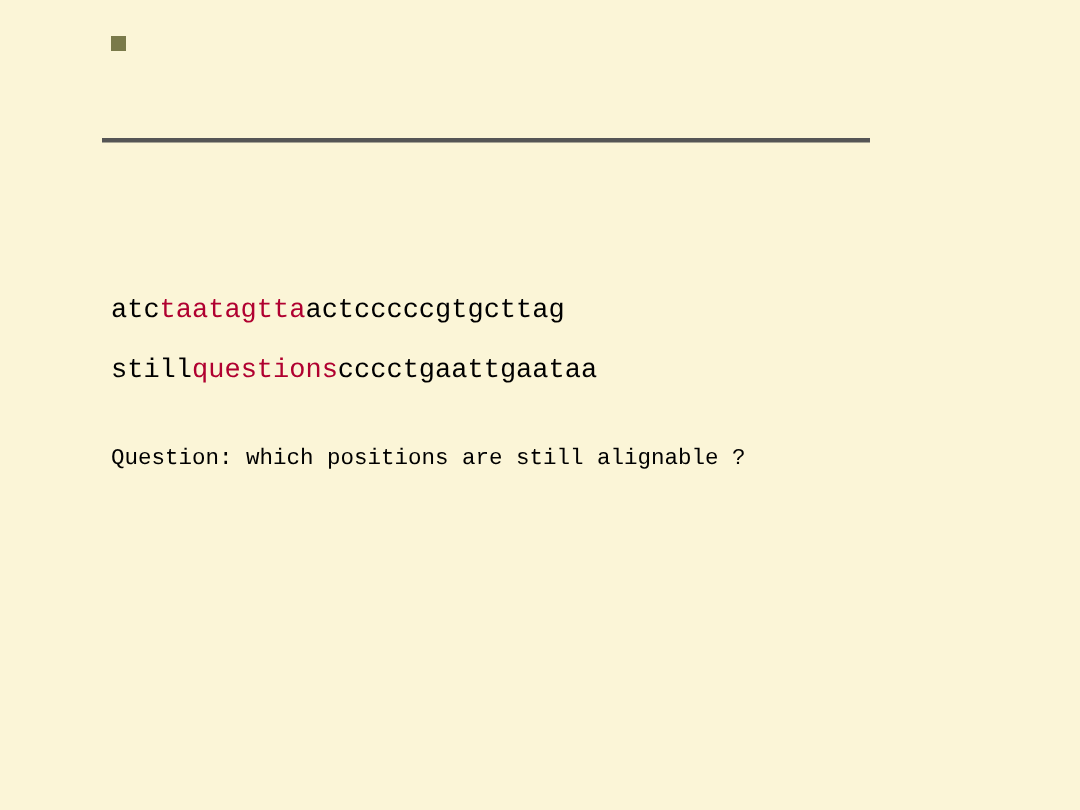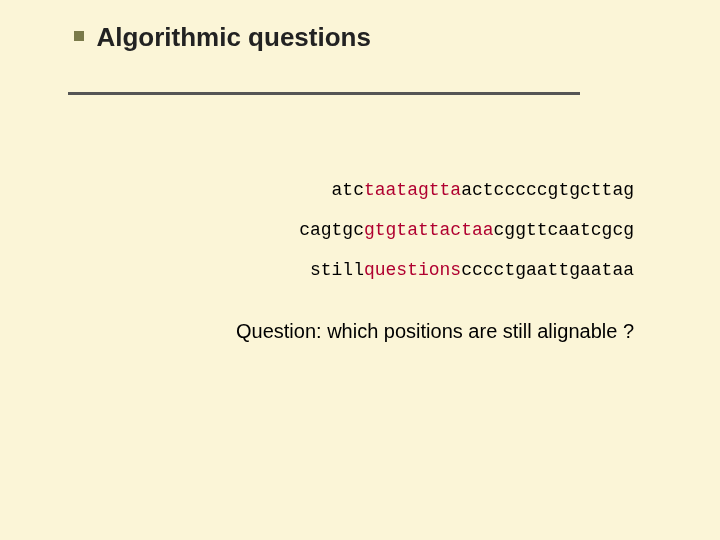--- a/index.html
+++ b/index.html
@@ -42,58 +42,56 @@
   .hr-line {
     position: absolute;
     top: 92px;
     left: 68px;
     width: 512px;
     height: 3px;
     background: #555;
   }
   .content {
     position: absolute;
-    top: 180px;
+    top: 197px;
     left: 74px;
     width: 560px;
-    text-align: right;
   }
   .seq-line {
     font-family: "Courier New", Courier, monospace;
     font-size: 18px;
     color: #000;
     margin-bottom: 20px;
     white-space: pre;
   }
   .seq-line .hl {
     color: #b00030;
   }
   .question {
     margin-top: 40px;
-    font-size: 20px;
+    font-size: 15px;
     color: #000;
+    font-family: Liberation Mono, monospace;
   }
 </style>
 </head>
 <body>
 
 <div class="slide">
 
   <div class="title-area">
     <span class="title-bullet"></span>
-    <span class="title-text">Algorithmic questions</span>
   </div>
 
   <div class="hr-line"></div>
 
   <div class="content">
 
     <div class="seq-line"><span>atc</span><span class="hl">taatagtta</span><span>actcccccgtgcttag</span></div>
 
-    <div class="seq-line"><span>cagtgc</span><span class="hl">gtgtattactaa</span><span>cggttcaatcgcg</span></div>
 
     <div class="seq-line"><span>still</span><span class="hl">questions</span><span>cccctgaattgaataa</span></div>
 
     <div class="question">Question: which positions are still alignable ?</div>
 
   </div>
 
 </div>
 
 </body></html>

